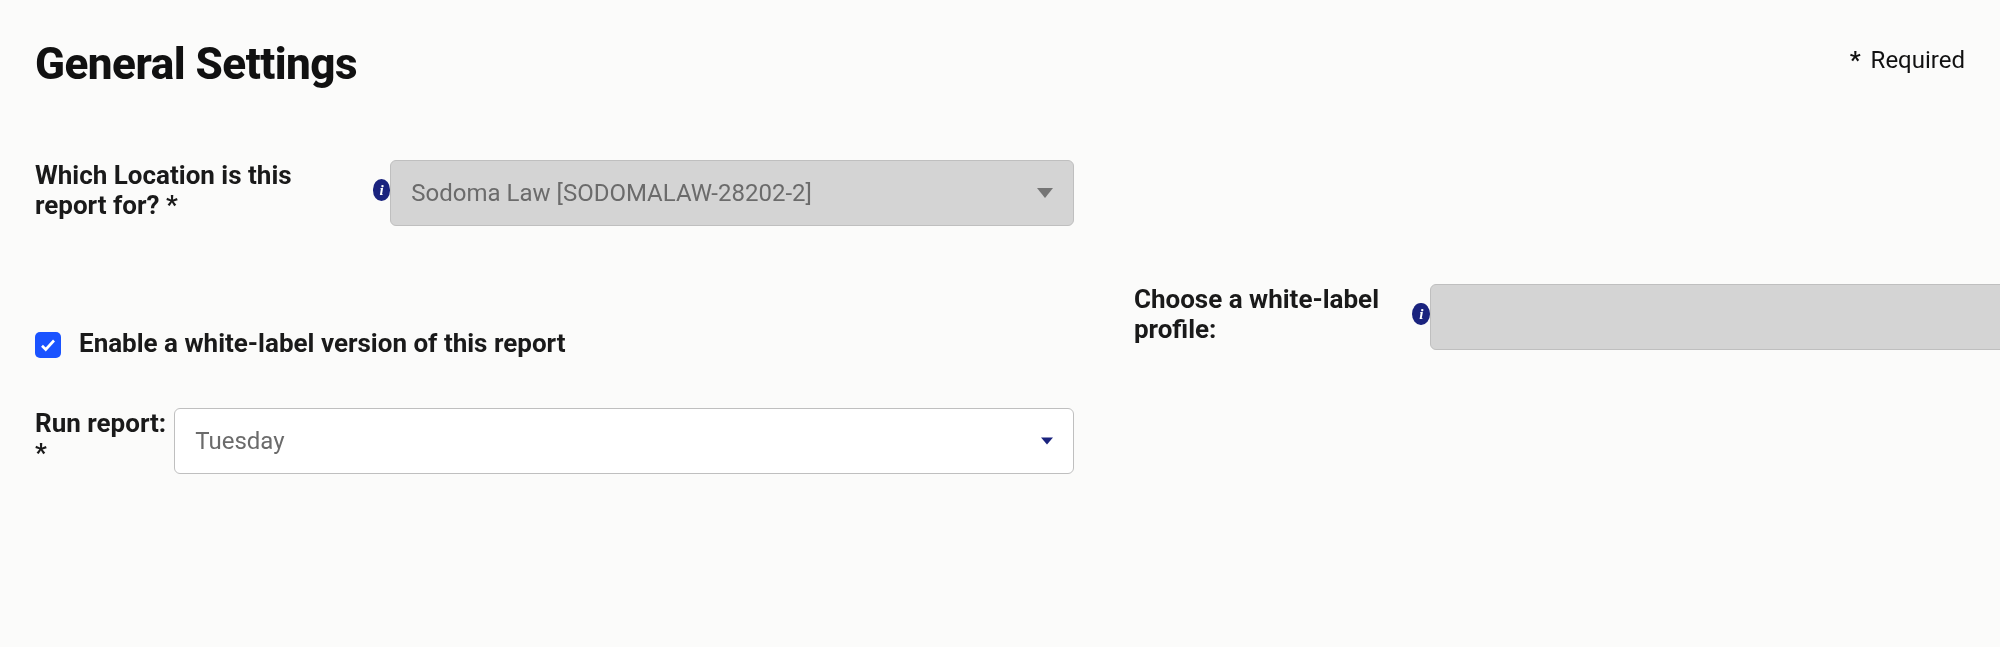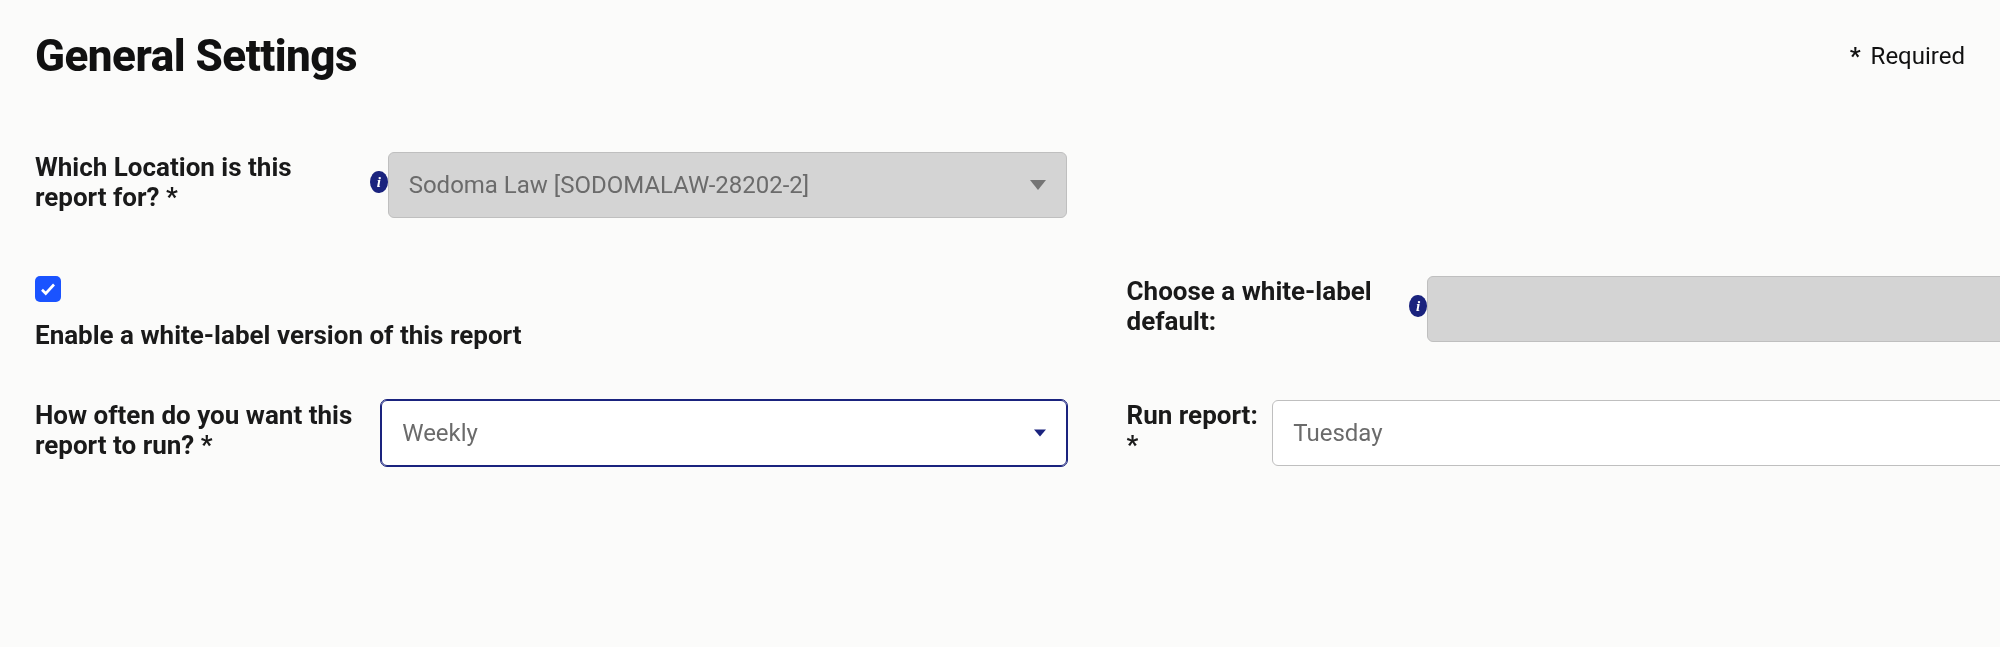--- a/index.html
+++ b/index.html
@@ -18,20 +18,21 @@
       display: flex;
       justify-content: space-between;
       align-items: center;
       margin-bottom: 70px;
     }
     .page-title {
       font-size: 44px;
       font-weight: 800;
       letter-spacing: -0.5px;
       color: #111;
+      margin-top: 8px;
     }
     .required-hint {
       font-size: 24px;
       color: #111;
       margin-left: 13px;
     }
     .required-hint .asterisk {
       font-weight: 700;
       margin-right: 10px;
     }
@@ -110,24 +111,23 @@
       border-top: 10px solid #757575;
     }
     .caret.small {
       border-left-width: 6px;
       border-right-width: 6px;
       border-top-width: 7px;
       border-top-color: #1a237e;
     }
     .checkbox-row {
       display: flex;
-      align-items: flex-start;
+      align-items: flex-end;
       gap: 18px;
       min-height: 66px;
-      flex-direction: column;
     }
     .checkbox {
       width: 26px;
       height: 26px;
       border-radius: 5px;
       background: #1a53ff;
       border: none;
       display: flex;
       align-items: center;
       justify-content: center;
@@ -178,37 +178,28 @@
     <div class="checkbox">
       <svg viewBox="0 0 24 24">
           <polyline points="4 13 9 18 20 6"></polyline>
         </svg>
     </div>
     <span class="checkbox-label">Enable a white-label version of this report</span>
   </div>
 
   <div class="field">
     <div class="field-label">
-      <span>Choose a white-label default:</span>
+      <span>Choose a white-label profile:</span>
       <span class="info-icon">i</span>
     </div>
     <div class="select disabled wide">
       <span class="caret"></span>
     </div>
   </div>
 
-  <div class="field">
-    <div class="field-label">
-      <span>How often do you want this report to run? *</span>
-    </div>
-    <div class="select focused wide">
-      <span>Weekly</span>
-      <span class="caret small"></span>
-    </div>
-  </div>
 
   <div class="field">
     <div class="field-label">
       <span>Run report: *</span>
     </div>
     <div class="select wide">
       <span>Tuesday</span>
       <span class="caret small"></span>
     </div>
   </div>

